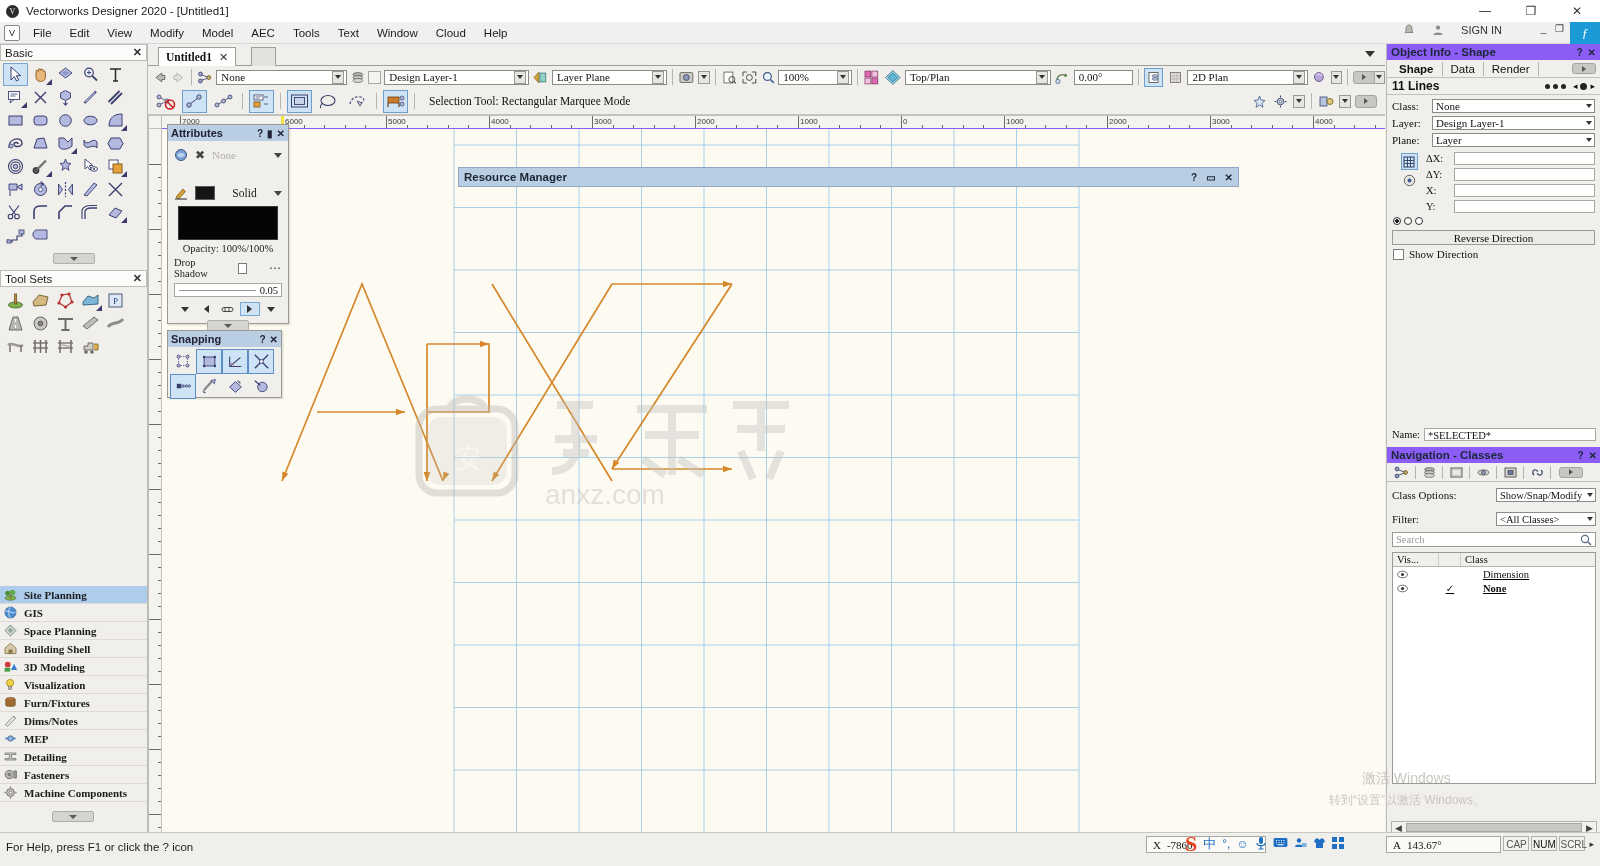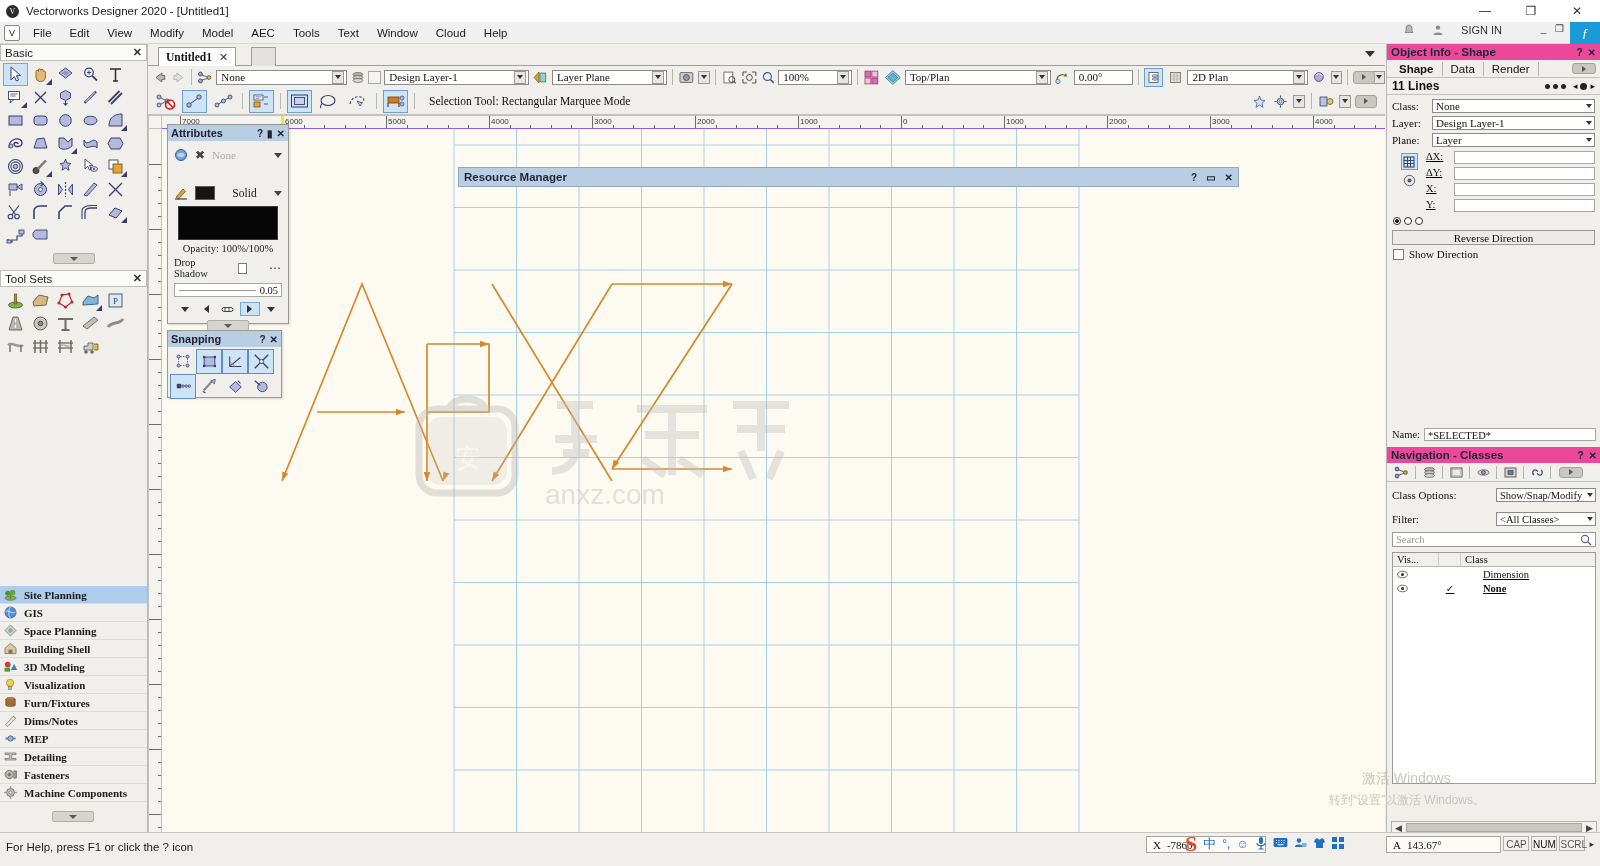--- a/index.html
+++ b/index.html
@@ -188,21 +188,21 @@
     background:#b9cde3; border:1px solid #8fa8c4;
     display:flex;align-items:center;padding:0 5px;
     font-size:11.5px;font-weight:bold;color:#1c2633;
   }
   .rm .t{flex:1;}
   .rm .ic{font-size:10px;margin-left:9px;color:#1c2633;cursor:pointer;}
 
   
   .rightdock{position:absolute;left:1386px;top:44px;width:214px;height:796px;background:#f0efec;
              border-left:1px solid #b9b9b5;}
-  .rhdr{height:16px;background:#ec4899;display:flex;align-items:center;padding:1px 4px;
+  .rhdr{height:16px;background:#8b5cf6;display:flex;align-items:center;padding:1px 4px;
         font-size:11.5px;font-weight:bold;color:#1b2736;gap:5px;}
   .rhdr .t{flex:1;}
   .rhdr .ic{font-size:10px;cursor:pointer;}
   .oi-tabs{height:18px;display:flex;align-items:center;gap:0;padding-left:4px;border-bottom:1px solid #c3c1bd;}
   .oi-tab{font-size:11.5px;color:#111;padding:0 8px;font-family:"Liberation Sans",sans-serif;
           border-right:1px solid #b6b4b0;height:14px;line-height:14px;}
   .oi-tab.act{font-weight:bold;}
   .oi-more{margin-left:auto;margin-right:4px;width:24px;height:11px;background:#c9c7c2;
            border:1px solid #a5a39e;border-radius:3px;display:flex;align-items:center;justify-content:center;}
   .oi-more i{width:0;height:0;border-top:3px solid transparent;border-bottom:3px solid transparent;border-left:4px solid #555;}
@@ -217,21 +217,21 @@
   .fselect{flex:1;height:14px;background:#fff;border:1px solid #8d8b86;display:flex;align-items:center;
            padding-left:3px;font-size:11px;color:#111;font-family:"Liberation Serif",serif;}
   .fselect .v{flex:1;}
   .fselect .dd{width:11px;height:12px;display:flex;align-items:center;justify-content:center;}
   .fselect .dd i{width:0;height:0;border-left:3px solid transparent;border-right:3px solid transparent;border-top:4px solid #333;}
   .coord-block{display:flex;padding:2px 5px 0 5px;}
   .coord-left{width:34px;display:flex;flex-direction:column;align-items:center;gap:4px;padding-top:2px;}
   .coord-grid-ico{width:17px;height:17px;background:#cfe3f7;border:1px solid #6f9ecb;
                   display:flex;align-items:center;justify-content:center;}
   .coord-fields{flex:1;}
-  .cfrow{display:flex;height:15px;margin-bottom:1px;text-decoration:underline;}
+  .cfrow{display:flex;align-items:center;height:15px;margin-bottom:1px;}
   .cflabel{width:28px;font-size:10.5px;color:#111;font-family:"Liberation Serif",serif;}
   .cfinput{flex:1;height:13px;background:#fff;border:1px solid #a9a7a2;}
   .radio-row{display:flex;align-items:center;gap:3px;padding:2px 0 3px 6px;}
   .rdot{width:8px;height:8px;border-radius:50%;border:1px solid #333;background:#fff;}
   .rdot.on{background:radial-gradient(circle,#222 0 45%,#fff 46% 100%);}
   .wide-btn{margin:2px 5px 0 5px;height:15px;background:#edebe7;border:1px solid #9c9a95;
             display:flex;align-items:center;justify-content:center;
             font-size:11px;color:#111;font-family:"Liberation Serif",serif;}
   .chk-row{display:flex;align-items:center;gap:5px;padding:3px 5px 0 6px;
            font-size:11px;color:#111;font-family:"Liberation Serif",serif;}

